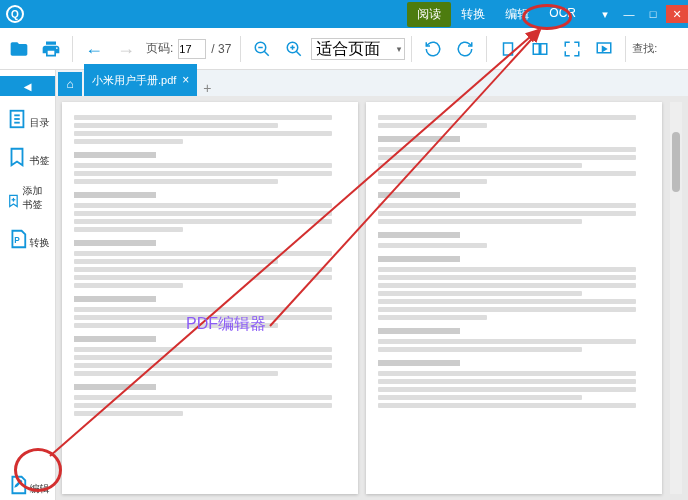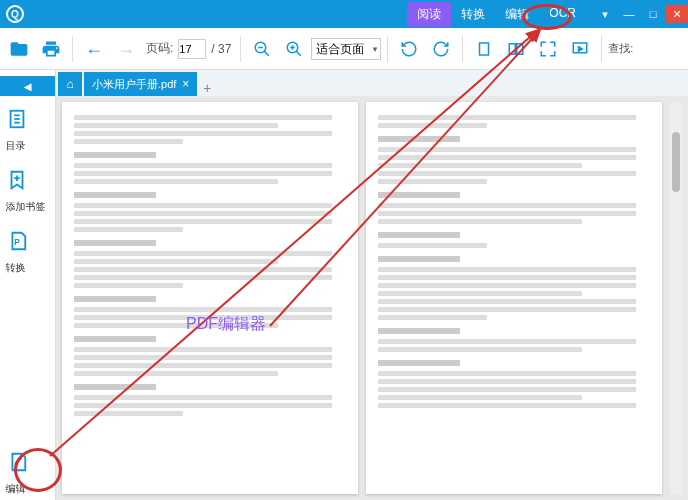--- a/index.html
+++ b/index.html
@@ -3,43 +3,43 @@
 <meta charset="utf-8">
 <style>
 *{box-sizing:border-box;margin:0;padding:0;font-family:"Microsoft YaHei",sans-serif}
 body{width:688px;height:500px;overflow:hidden;background:#fff;font-size:11px}
 .titlebar{height:28px;background:#1296db;display:flex;align-items:center;color:#fff;padding-left:6px}
 .logo{width:18px;height:18px;border:2px solid #fff;border-radius:50%;display:flex;align-items:center;justify-content:center;font-size:10px;font-weight:bold;margin-right:6px}
 .app-title{font-size:12px;flex:0 0 auto}
 .titlebar-mid{flex:1}
 .modes{display:flex;gap:0}
 .mode{padding:4px 10px;font-size:12px;cursor:pointer;border-radius:2px}
-.mode.active{background:#8b5cf6}
+.mode.active{background:#4d7c0f}
 .win-btns{display:flex;gap:2px;margin-left:8px}
 .win-btn{width:22px;height:18px;display:flex;align-items:center;justify-content:center;font-size:11px;cursor:pointer}
 .win-btn.close{background:#e74c3c}
 .toolbar{height:42px;background:#fff;border-bottom:1px solid #ddd;display:flex;align-items:center;padding:0 4px;gap:2px}
 .tbtn{width:30px;height:30px;display:flex;align-items:center;justify-content:center;cursor:pointer;border-radius:3px}
 .tbtn svg,.tbtn span{color:#1296db}
 .sep{width:1px;height:26px;background:#ddd;margin:0 4px}
 .pglabel{font-size:12px;color:#555;margin:12px 3px}
 .pginput{width:28px;height:20px;border:1px solid #ccc;font-size:11px}
-.zoom-sel{height:22px;border:1px solid #ccc;font-size:12px;padding:0 16px 0 4px;background:#fff;appearance:none}
+.zoom-sel{height:22px;border:1px solid #ccc;font-size:16px;padding:0 24px 0 4px;background:#fff;appearance:none}
 .zoom-wrap{position:relative;display:flex;align-items:center}
 .zoom-wrap::after{content:"▾";position:absolute;right:4px;font-size:9px;color:#666;pointer-events:none}
 .find-label{font-size:11px;color:#555;margin-left:0}
 .content{display:flex;height:430px}
 .sidebar{width:56px;background:#fff;border-right:1px solid #ddd;display:flex;flex-direction:column;align-items:center;padding-top:6px;gap:8px}
-.side-item{width:44px;display:flex;flex-direction:column;align-items:flex-start;gap:9px;cursor:pointer;padding:4px 0}
+.side-item{width:44px;display:flex;flex-direction:row;align-items:flex-end;gap:2px;cursor:pointer;padding:4px 0}
 .side-item svg{width:22px;height:22px}
 .side-label{font-size:10px;color:#333}
 .main{flex:1;display:flex;flex-direction:column}
 .tabbar{height:26px;background:#eef3f7;display:flex;align-items:flex-end;padding-left:28px}
 .home-tab{position:absolute;width:24px;height:24px;background:#1296db;color:#fff;display:flex;align-items:center;justify-content:center;margin-top:1px;margin-left:-26px;font-size:12px;cursor:pointer}
-.tab{height:24px;background:#1296db;color:#fff;padding:0 8px;display:flex;align-items:center;gap:6px;font-size:11px;cursor:pointer}
+.tab{height:32px;background:#1296db;color:#fff;padding:0 8px;display:flex;align-items:center;gap:6px;font-size:11px;cursor:pointer}
 .tab-x{cursor:pointer;font-size:12px}
 .newtab{width:20px;text-align:center;color:#888;cursor:pointer;font-size:14px}
 .pages{flex:1;background:#e8e8e8;display:flex;gap:8px;padding:6px;overflow:hidden;position:relative}
 .page{flex:1;background:#fff;box-shadow:0 1px 3px rgba(0,0,0,.2);padding:10px 12px;overflow:hidden}
 .ln{height:5px;background:#ddd;margin:3px 0;border-radius:1px}
 .ln.s{width:40%}.ln.m{width:75%}.ln.l{width:95%}
 .hd{height:6px;background:#ccc;width:30%;margin:8px 0 5px}
 .circle{position:absolute;border:3px solid #d32f2f;border-radius:50%;pointer-events:none}
 .c1{width:50px;height:26px;top:4px;left:522px;z-index:10}
 .c2{width:48px;height:44px;top:448px;left:14px;z-index:10}
@@ -173,20 +173,26 @@
           <rect x="5" y="3" width="14" height="18"></rect>
           <line x1="9" y1="8" x2="15" y2="8"></line>
           <line x1="9" y1="12" x2="15" y2="12"></line>
           <line x1="9" y1="16" x2="15" y2="16"></line>
         </svg>
       <span class="side-label">目录</span>
     </div>
     <div class="side-item">
       <svg viewBox="0 0 24 24" fill="none" stroke="#1296db" stroke-width="2">
           <path d="M6 3h12v18l-6-4-6 4V3z"></path>
+        </svg>
+      <span class="side-label">书签</span>
+    </div>
+    <div class="side-item">
+      <svg viewBox="0 0 24 24" fill="none" stroke="#1296db" stroke-width="2">
+          <path d="M6 3h12v18l-6-4-6 4V3z"></path>
           <line x1="12" y1="7" x2="12" y2="13"></line>
           <line x1="9" y1="10" x2="15" y2="10"></line>
         </svg>
       <span class="side-label">添加书签</span>
     </div>
     <div class="side-item">
       <svg viewBox="0 0 24 24">
           <path d="M7 3h10l4 4v14H7V3z" fill="none" stroke="#1296db" stroke-width="2"></path>
           <text x="12" y="16" font-size="9" fill="#1296db" text-anchor="middle" font-weight="bold">P</text>
         </svg>

